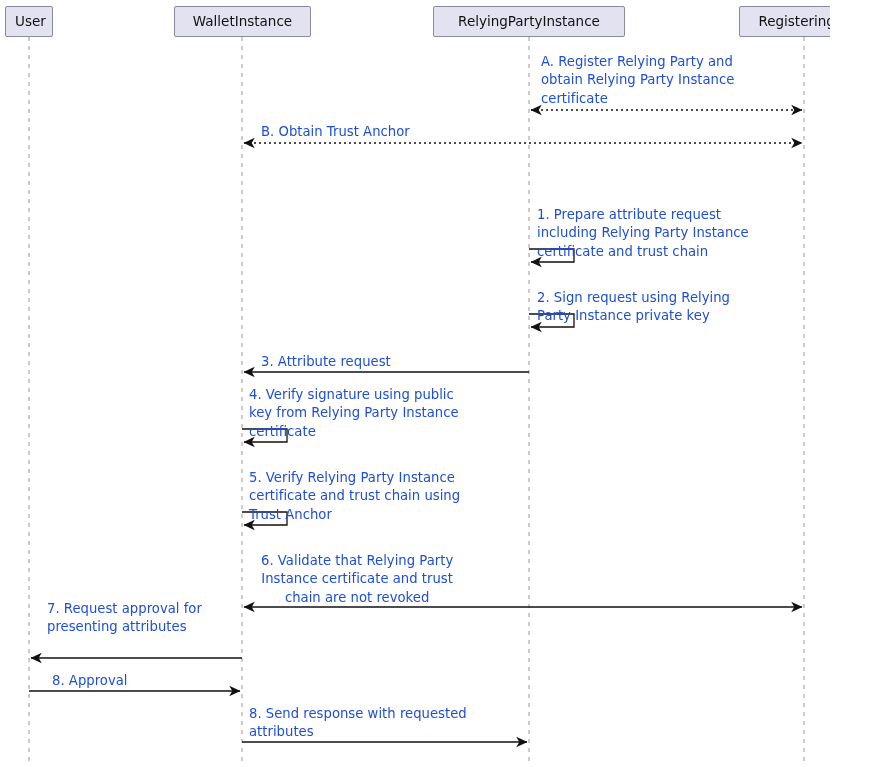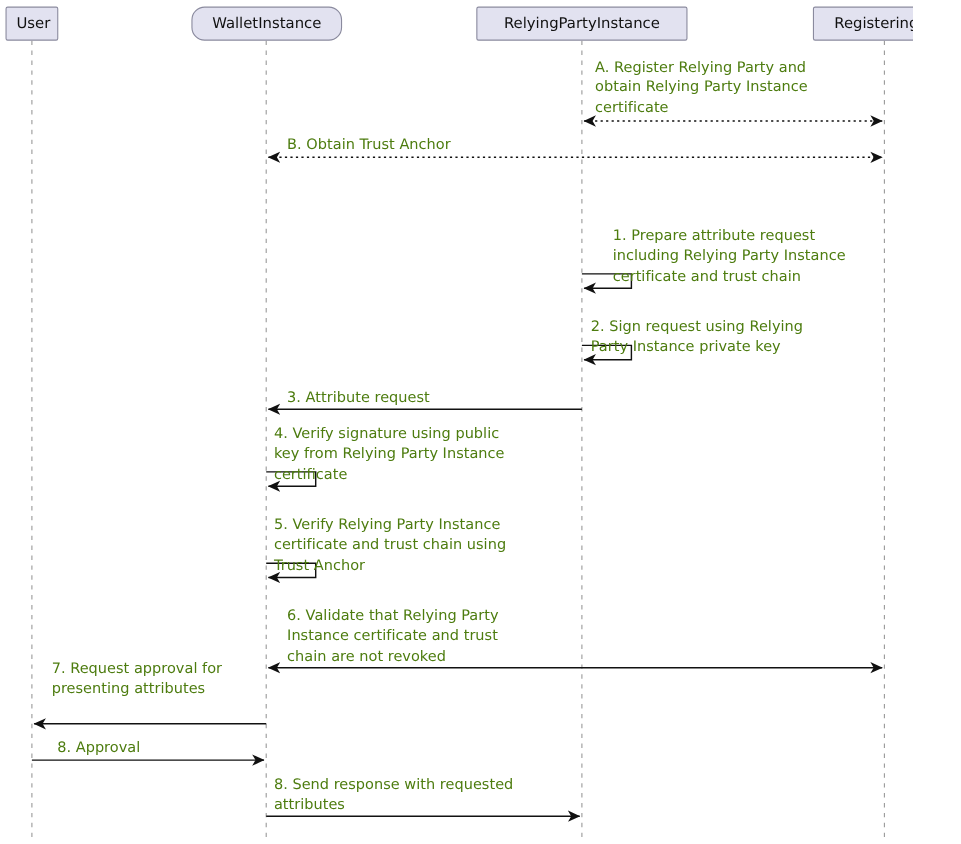--- a/index.html
+++ b/index.html
@@ -37,21 +37,21 @@
     text-align: center;
     font-size: 13.5px;
     color: #111111;
     white-space: nowrap;
     padding: 0 9px;
   }
   .msg-label {
     position: absolute;
     font-size: 13.2px;
     line-height: 18.4px;
-    color: #4d7c0f;
+    color: #1d4ed8;
     white-space: pre;
     letter-spacing: 0.02px;
   }
 </style>
 </head>
 <body>
 
 <div id="diagram">
   <svg id="svg-layer" viewBox="0 0 874 767" xmlns="http://www.w3.org/2000/svg">
     <defs>
@@ -78,42 +78,42 @@
         <path d="M 242 512 L 287 512 L 287 525 L 244 525" fill="none" stroke="#111111" stroke-width="1.3" marker-end="url(#ah-left)"></path>
         <line x1="244" x2="802" y1="607" y2="607" stroke="#111111" stroke-width="1.3" marker-end="url(#ah-right)" marker-start="url(#ah-right)"></line>
         <line x1="242" x2="31" y1="658" y2="658" stroke="#111111" stroke-width="1.3" marker-end="url(#ah-right)"></line>
         <line x1="29" x2="240" y1="691" y2="691" stroke="#111111" stroke-width="1.3" marker-end="url(#ah-right)"></line>
         <line x1="242" x2="527" y1="742" y2="742" stroke="#111111" stroke-width="1.3" marker-end="url(#ah-right)"></line>
       </g>
   </svg>
 
   <div id="participants">
       <div class="participant-box" style="left: 5px; top: 6px; width: 48px;">User</div>
-      <div class="participant-box" style="left: 174px; top: 6px; width: 137px; border-radius: 12px;">WalletInstance</div>
+      <div class="participant-box" style="left: 174px; top: 6px; width: 137px;">WalletInstance</div>
       <div class="participant-box" style="left: 433px; top: 6px; width: 192px;">RelyingPartyInstance</div>
       <div class="participant-box" style="left: 739px; top: 6px; width: 131px; padding-left: 12px;">RegisteringCA</div>
     </div>
   <div id="labels">
       <div class="msg-label" style="left: 541px; top: 53px;">A. Register Relying Party and
 obtain Relying Party Instance
 certificate</div>
       <div class="msg-label" style="left: 261px; top: 123px;">B. Obtain Trust Anchor</div>
-      <div class="msg-label" style="left: 537px; top: 206px; margin-left: 20px;">1. Prepare attribute request
+      <div class="msg-label" style="left: 537px; top: 206px;">1. Prepare attribute request
 including Relying Party Instance
 certificate and trust chain</div>
       <div class="msg-label" style="left: 537px; top: 289px;">2. Sign request using Relying
 Party Instance private key</div>
       <div class="msg-label" style="left: 261px; top: 353px;">3. Attribute request</div>
       <div class="msg-label" style="left: 249px; top: 386px;">4. Verify signature using public
 key from Relying Party Instance
 certificate</div>
       <div class="msg-label" style="left: 249px; top: 469px;">5. Verify Relying Party Instance
 certificate and trust chain using
 Trust Anchor</div>
-      <div class="msg-label" style="left: 261px; top: 552px;">6. Validate that Relying Party
+      <div class="msg-label" style="left: 261px; top: 552px; text-align: center;">6. Validate that Relying Party
 Instance certificate and trust
 chain are not revoked</div>
       <div class="msg-label" style="left: 47px; top: 600px;">7. Request approval for
 presenting attributes</div>
       <div class="msg-label" style="left: 52px; top: 672px;">8. Approval</div>
       <div class="msg-label" style="left: 249px; top: 705px;">8. Send response with requested
 attributes</div>
     </div>
 </div>
 

